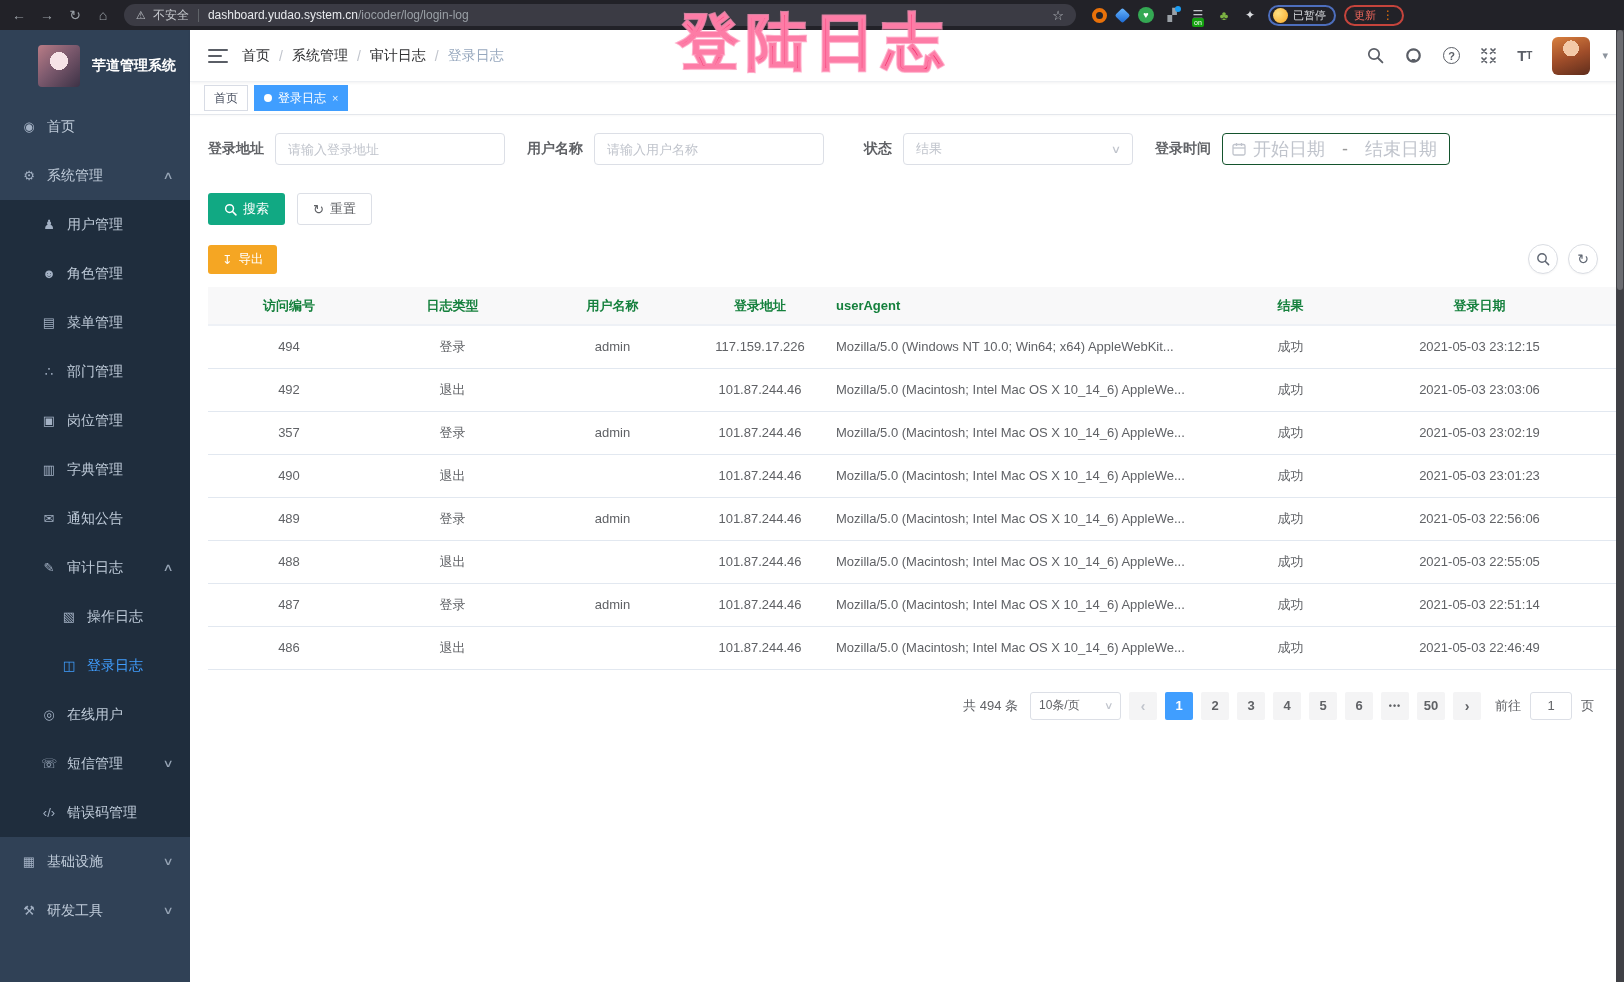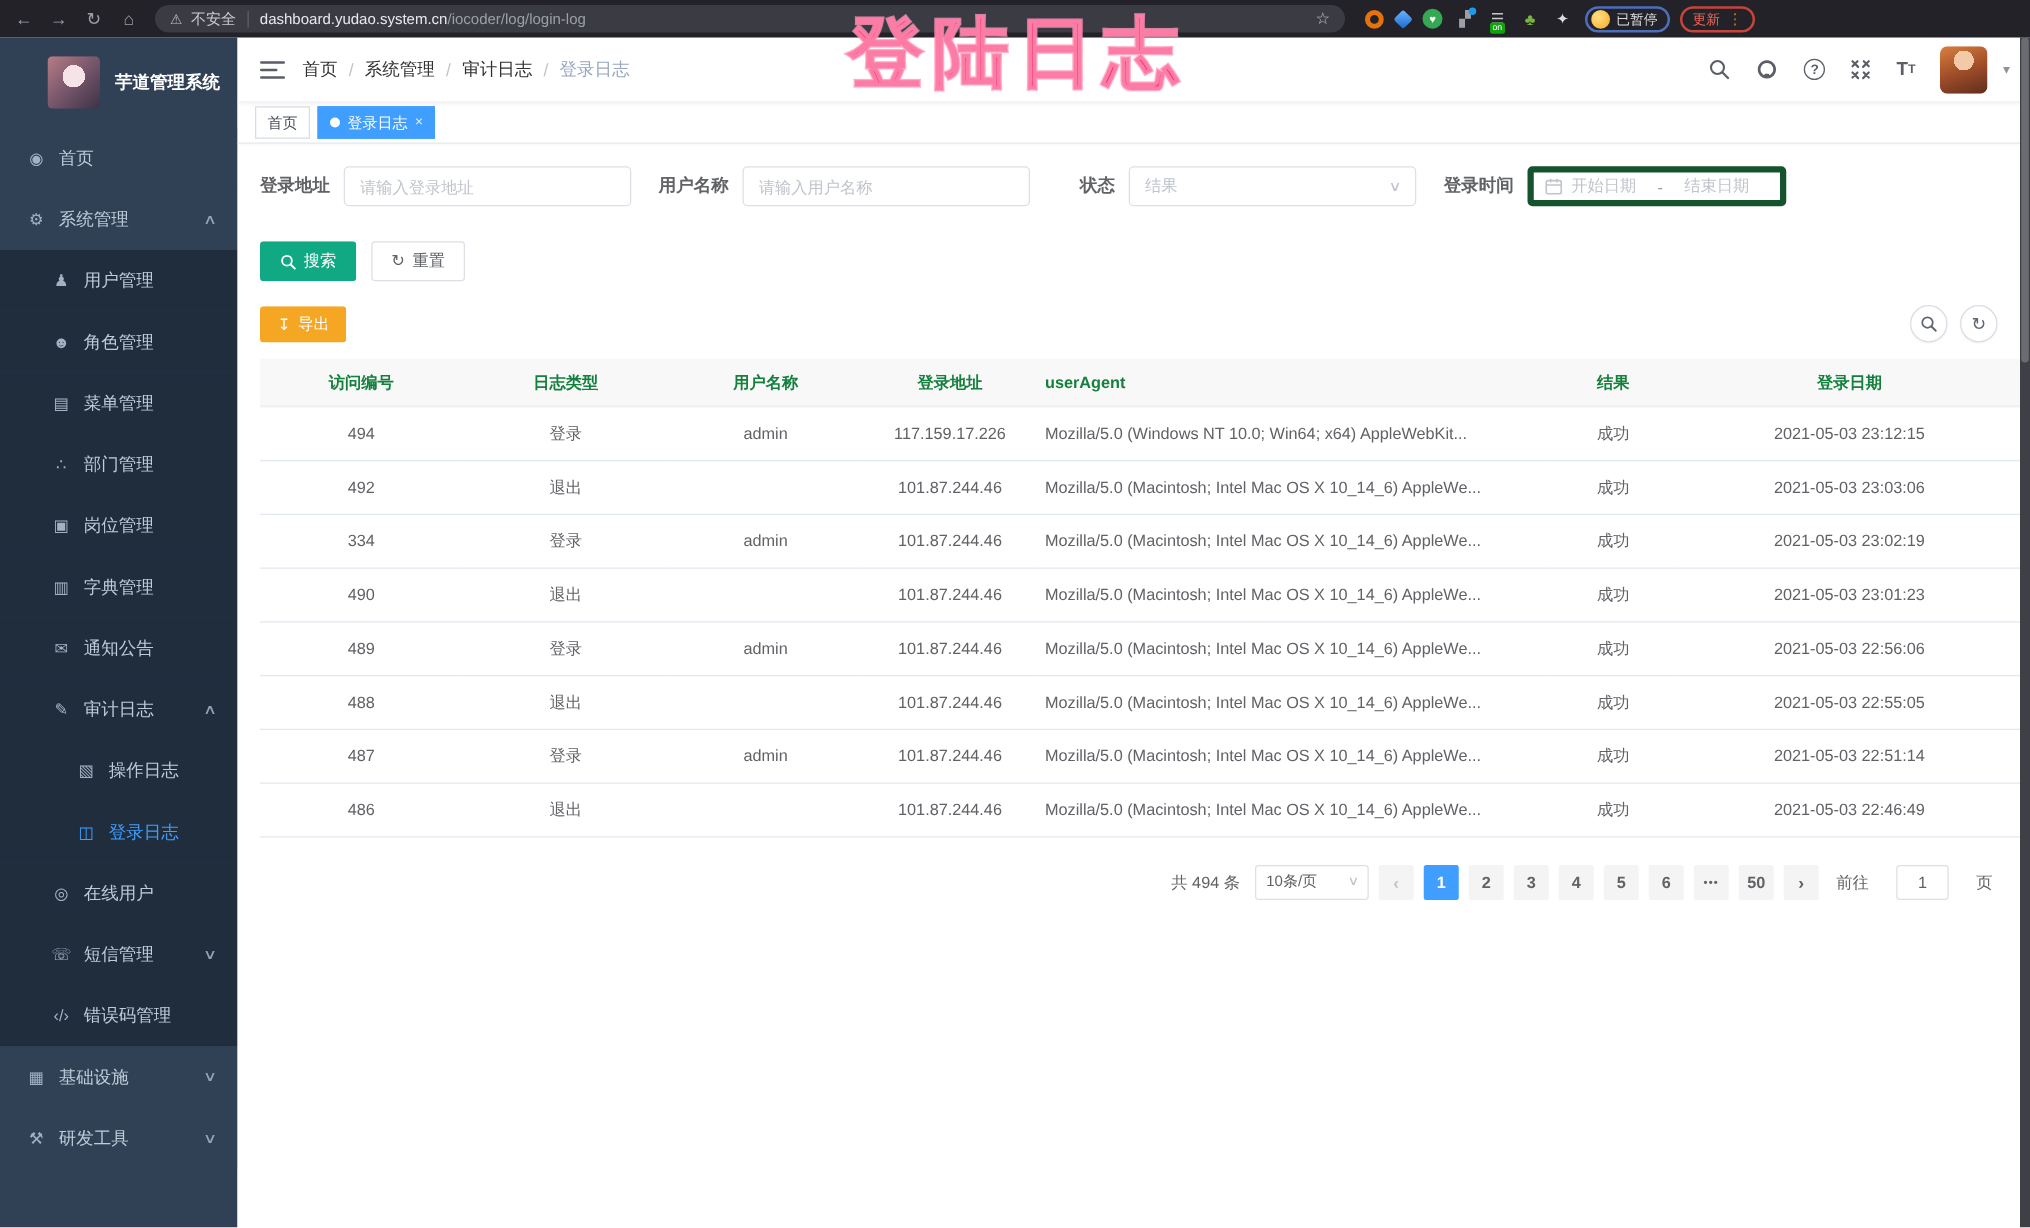--- a/index.html
+++ b/index.html
@@ -82,21 +82,21 @@
 
   
   .content { padding:18px 0 0 18px; flex:1; position:relative; }
   .filter-row { display:flex; align-items:center; }
   .f-label { font-size:14px; color:#606266; font-weight:600; margin-right:11px; white-space:nowrap; }
   .f-input { width:230px; height:32px; border:1px solid #dcdfe6; border-radius:4px; padding:0 12px; font-size:13px; color:#606266; font-family:inherit; }
   .f-input::placeholder { color:#c0c4cc; }
   .gap-lg { margin-left:40px; } .gap-md { margin-left:22px; }
   .f-select { width:230px; height:32px; border:1px solid #dcdfe6; border-radius:4px; display:flex; align-items:center; padding:0 12px; font-size:13px; color:#c0c4cc; cursor:pointer; }
   .f-select .arrow { margin-left:auto; color:#c0c4cc; font-size:11px; transform:scaleX(1.3); }
-  .date-range { width:207px; height:32px; border:5px solid #14532d; border-radius:4px; display:flex; align-items:center; padding:0 9px; gap:7px; font-size:13px; color:#c0c4cc; cursor:pointer; }
+  .date-range { width:228px; height:32px; border:1px solid #14532d; border-radius:4px; display:flex; align-items:center; padding:0 9px; gap:7px; font-size:18px; color:#c0c4cc; cursor:pointer; }
   .date-range svg { flex-shrink:0; }
   .btn-row { display:flex; align-items:center; gap:12px; margin-top:28px; }
   .btn { height:32px; border-radius:3px; font-size:13px; display:inline-flex; align-items:center; gap:6px; padding:0 15px; cursor:pointer; border:1px solid transparent; font-family:inherit; }
   .btn-search { background:#11a983; color:#fff; }
   .btn-reset { background:#fff; border-color:#dcdfe6; color:#606266; }
   .btn-export { background:#f5a623; color:#fff; height:29px; font-size:12.5px; padding:0 13px; }
   .toolbar-row { display:flex; align-items:center; margin-top:19px; padding-right:26px; }
   .tool-circles { margin-left:auto; display:flex; gap:10px; }
   .circle-btn { width:30px; height:30px; border-radius:50%; border:1px solid #dadde3; background:#fff; color:#5f6672; display:flex; align-items:center; justify-content:center; font-size:14px; cursor:pointer; box-shadow:0 1px 2px rgba(0,0,0,.04); }
 
@@ -109,21 +109,21 @@
 
   
   .pagination { display:flex; align-items:center; justify-content:flex-end; gap:8px; margin:22px 30px 0 0; font-size:13px; color:#606266; }
   .pg-total { margin-right:4px; }
   .pg-size { width:91px; height:28px; border:1px solid #dcdfe6; border-radius:3px; display:flex; align-items:center; padding:0 8px; color:#606266; font-size:12px; cursor:pointer;gap:22px; }
   .pg-size .arrow { margin-left:auto; color:#c0c4cc; font-size:10px; transform:scaleX(1.3); }
   .pg-btn { min-width:28px; height:28px; padding:0 3px; background:#f4f4f5; border-radius:2px; display:flex; align-items:center; justify-content:center; font-size:13px; font-weight:600; color:#606266; cursor:pointer; }
   .pg-btn.active { background:#409eff; color:#fff; }
   .pg-btn.nav { font-size:14px; }
   .pg-btn.prev { color:#c0c4cc; }
-  .pg-goto { display:flex; align-items:center; gap:22px; margin-left:6px; }
+  .pg-goto { display:flex; align-items:center; gap:9px; margin-left:6px; }
   .pg-input { width:42px; height:28px; border:1px solid #dcdfe6; border-radius:3px; text-align:center; font-size:13px; color:#606266; font-family:inherit; }
 
   
   .page-scrollbar { position:absolute; right:0; top:30px; width:8px; height:952px; background:#3f4045; z-index:4; }
   .page-scrollbar .thumb { position:absolute; top:0; left:1px; width:6px; height:260px; background:#6b6c71; border-radius:3px; }
 </style>
 </head>
 <body>
 
 <div class="browser-bar">
@@ -389,21 +389,21 @@
             <tr>
               <td>492</td>
               <td>退出</td>
               <td></td>
               <td>101.87.244.46</td>
               <td class="ua">Mozilla/5.0 (Macintosh; Intel Mac OS X 10_14_6) AppleWe...</td>
               <td>成功</td>
               <td>2021-05-03 23:03:06</td>
             </tr>
             <tr>
-              <td>334</td>
+              <td>357</td>
               <td>登录</td>
               <td>admin</td>
               <td>101.87.244.46</td>
               <td class="ua">Mozilla/5.0 (Macintosh; Intel Mac OS X 10_14_6) AppleWe...</td>
               <td>成功</td>
               <td>2021-05-03 23:02:19</td>
             </tr>
             <tr>
               <td>490</td>
               <td>退出</td>

